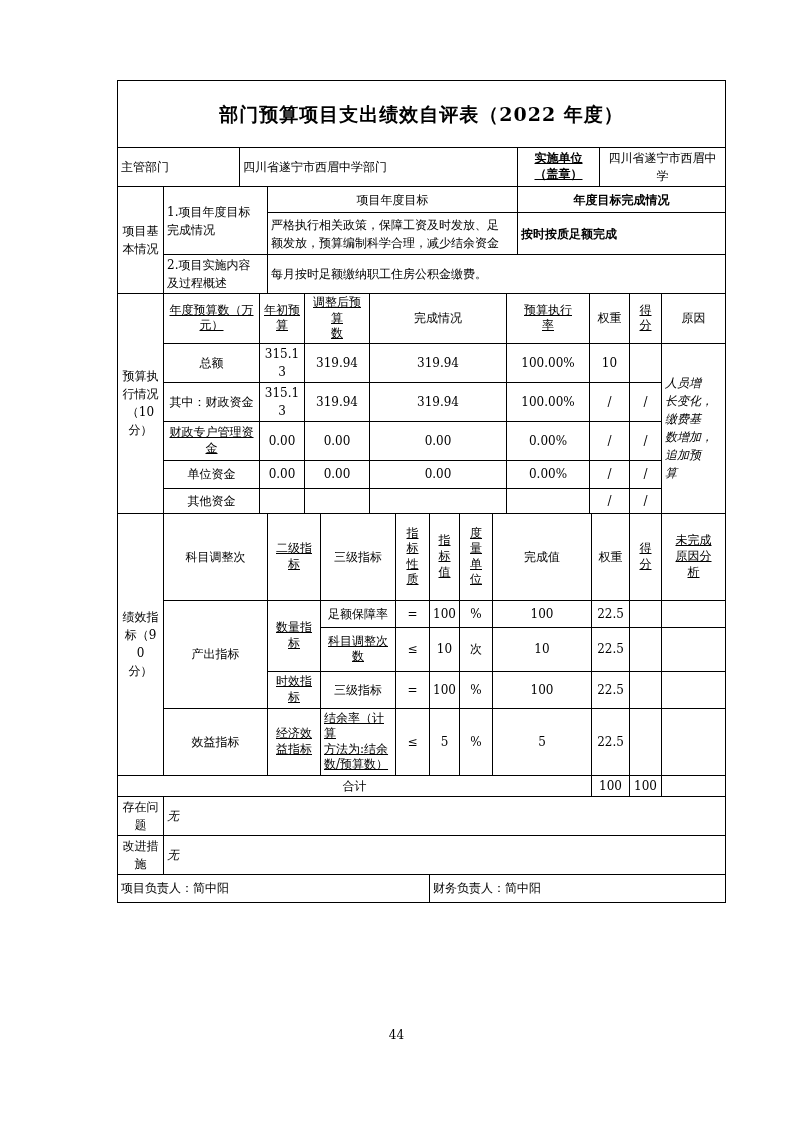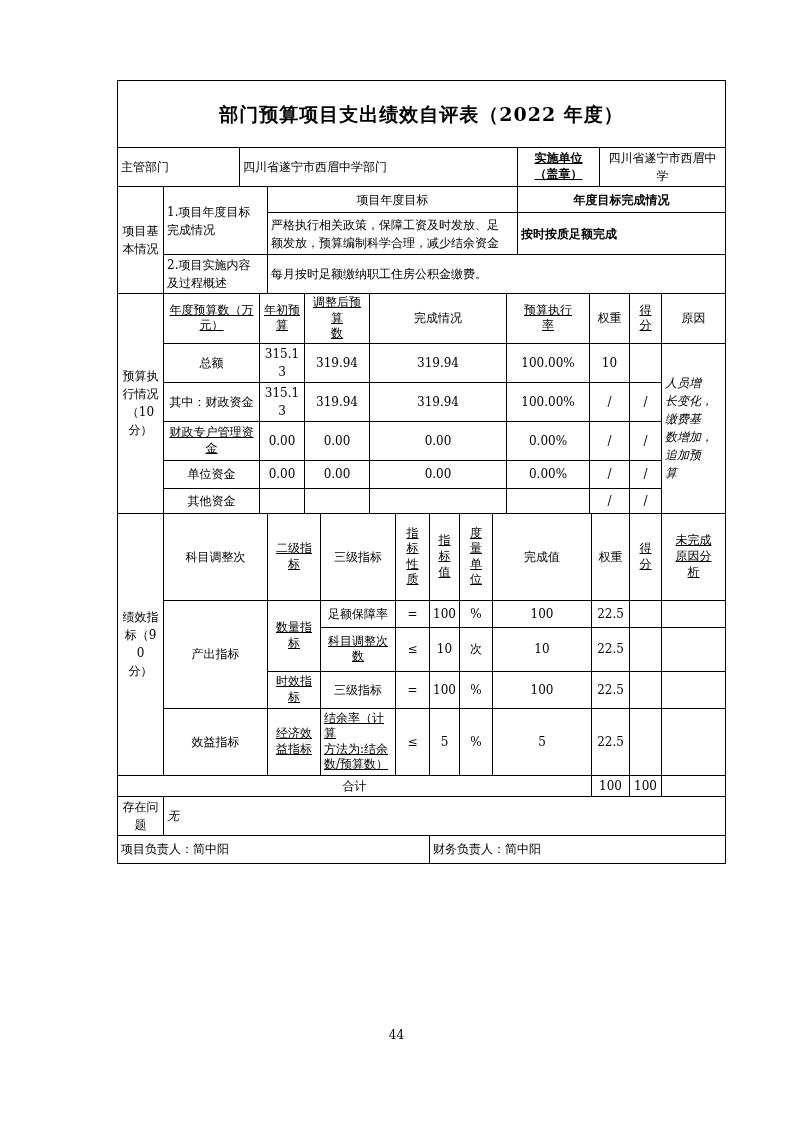--- a/index.html
+++ b/index.html
@@ -277,20 +277,25 @@
       <colgroup>
           <col style="width:46px">
           <col style="width:562px">
         </colgroup>
       <tbody>
       <tr style="height:37px">
         <td class="c pre">存在问
 题</td>
         <td class="i">无</td>
       </tr>
+      <tr style="height:38px">
+        <td class="c pre">改进措
+施</td>
+        <td class="i">无</td>
+      </tr>
     </tbody>
       </table>
 
     <table class="shift">
       <colgroup>
           <col style="width:312px">
           <col style="width:296px">
         </colgroup>
       <tbody>
           <tr style="height:28px">

